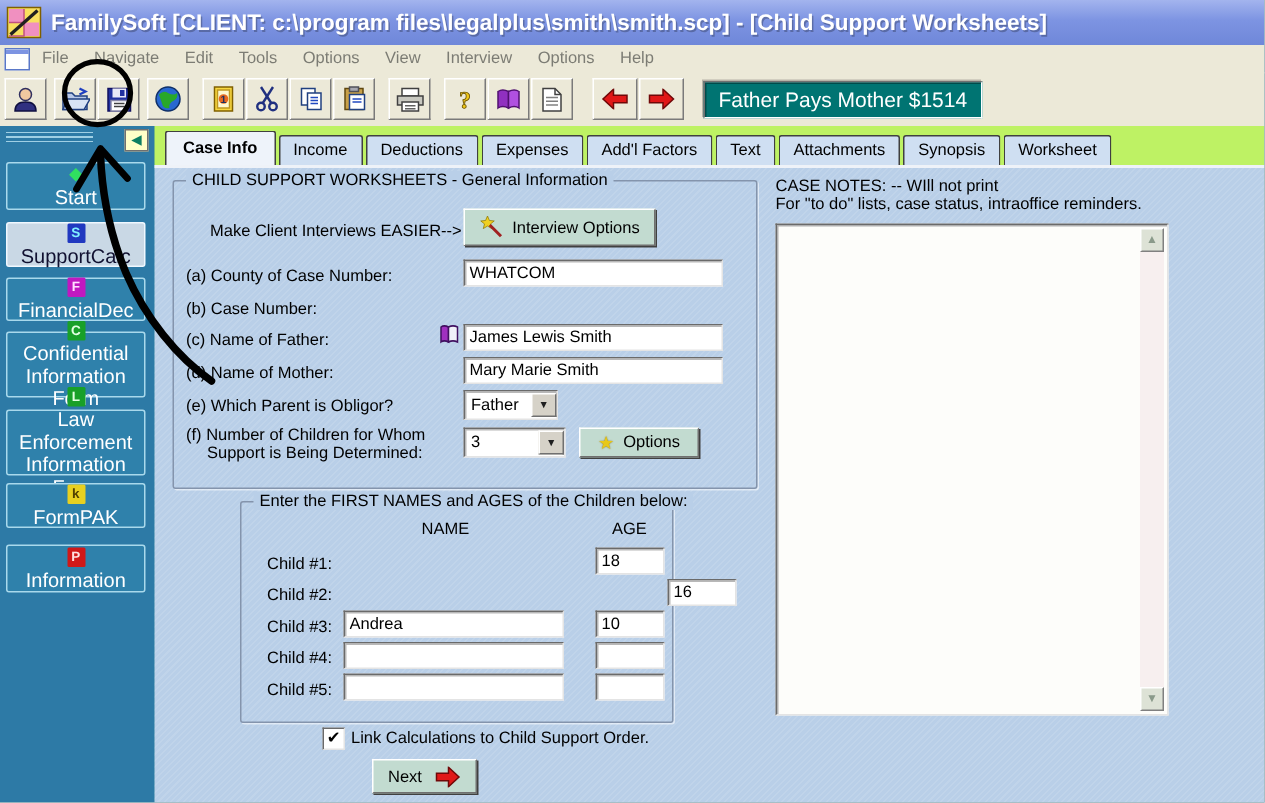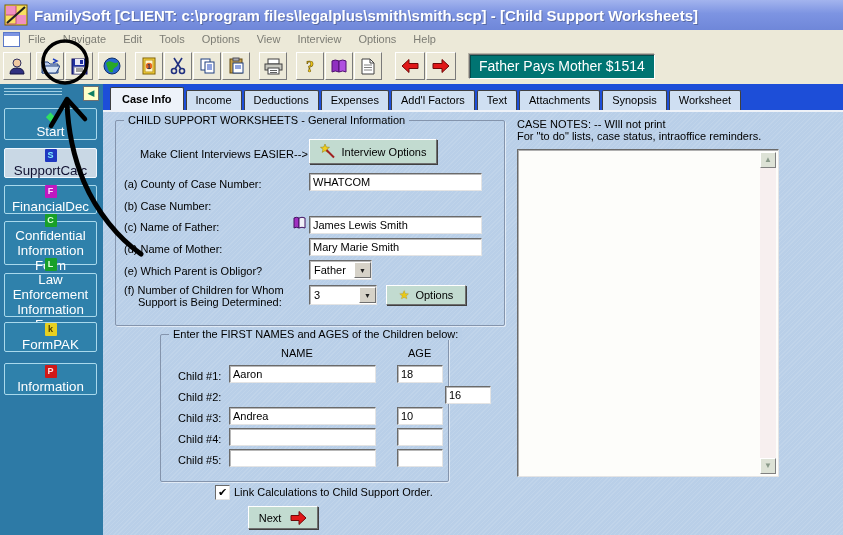--- a/index.html
+++ b/index.html
@@ -40,21 +40,21 @@
     border:1px solid #707070;color:#0d7e62;font-size:9px;line-height:13px;text-align:center;padding:0;}
   .side-btn{position:absolute;left:4px;width:93px;background:#2f81ab;color:#fff;
     border:1px solid #a9d9ec;border-radius:2px;text-align:center;
     display:flex;flex-direction:column;align-items:center;justify-content:center;gap:1px;padding:2px 1px;}
   .side-btn.active{background:#c9d8e5;color:#101030;border-color:#f0f8ff;}
   .side-glyph{display:inline-block;min-width:10px;height:13px;line-height:13px;
     font-size:9px;font-weight:bold;border-radius:1px;padding:0 1px;}
 
   
   .main{position:absolute;left:103px;top:84px;right:0;bottom:0;}
-  .tabstrip{position:absolute;top:0;left:0;right:0;height:26px;background:#1d4ed8;
+  .tabstrip{position:absolute;top:0;left:0;right:0;height:26px;background:#bef264;
     display:flex;align-items:flex-end;padding-left:7px;}
   .tab{background:#cfdff2;border:1px solid #404040;border-bottom:none;
     border-radius:2px 2px 0 0;padding:3px 9px;margin-right:2px;line-height:13px;white-space:nowrap;}
   .tab.active{background:#eef3fa;font-weight:bold;padding:5px 11px 4px;}
   .content{position:absolute;top:26px;left:0;right:0;bottom:0;background:#b9cfe8;
     background-image:repeating-linear-gradient(135deg,rgba(255,255,255,.10) 0 1px,rgba(0,0,0,0) 1px 3px);
     border-top:2px solid #eef2f8;}
 
   
   .gbox{position:absolute;border:1px solid #8494ac;border-radius:2px;
@@ -320,21 +320,20 @@
           <span>Options</span>
         </button>
       </div>
 
       <div class="gbox" style="left:57px;top:222px;width:287px;height:146px;">
         <span class="gbox-legend">Enter the FIRST NAMES and AGES of the Children below:</span>
         <span class="lbl" style="left:120px;top:12px;">NAME</span>
         <span class="lbl" style="left:247px;top:12px;">AGE</span>
 
         <span class="lbl" style="left:17px;top:35px;text-align:right;">Child #1:</span>
-        <input class="field" style="left: 68px; top: 30px; width: 147px;" value="Aaron">
         <input class="field" style="left: 236px; top: 30px; width: 46px;" value="18">
 
         <span class="lbl" style="left:17px;top:56px;">Child #2:</span>
         <input class="field" style="left: 236px; top: 51px; width: 46px; margin-left: 48px;" value="16">
 
         <span class="lbl" style="left:17px;top:77px;">Child #3:</span>
         <input class="field" style="left: 68px; top: 72px; width: 147px;" value="Andrea">
         <input class="field" style="left: 236px; top: 72px; width: 46px;" value="10">
 
         <span class="lbl" style="left:17px;top:98px;">Child #4:</span>

